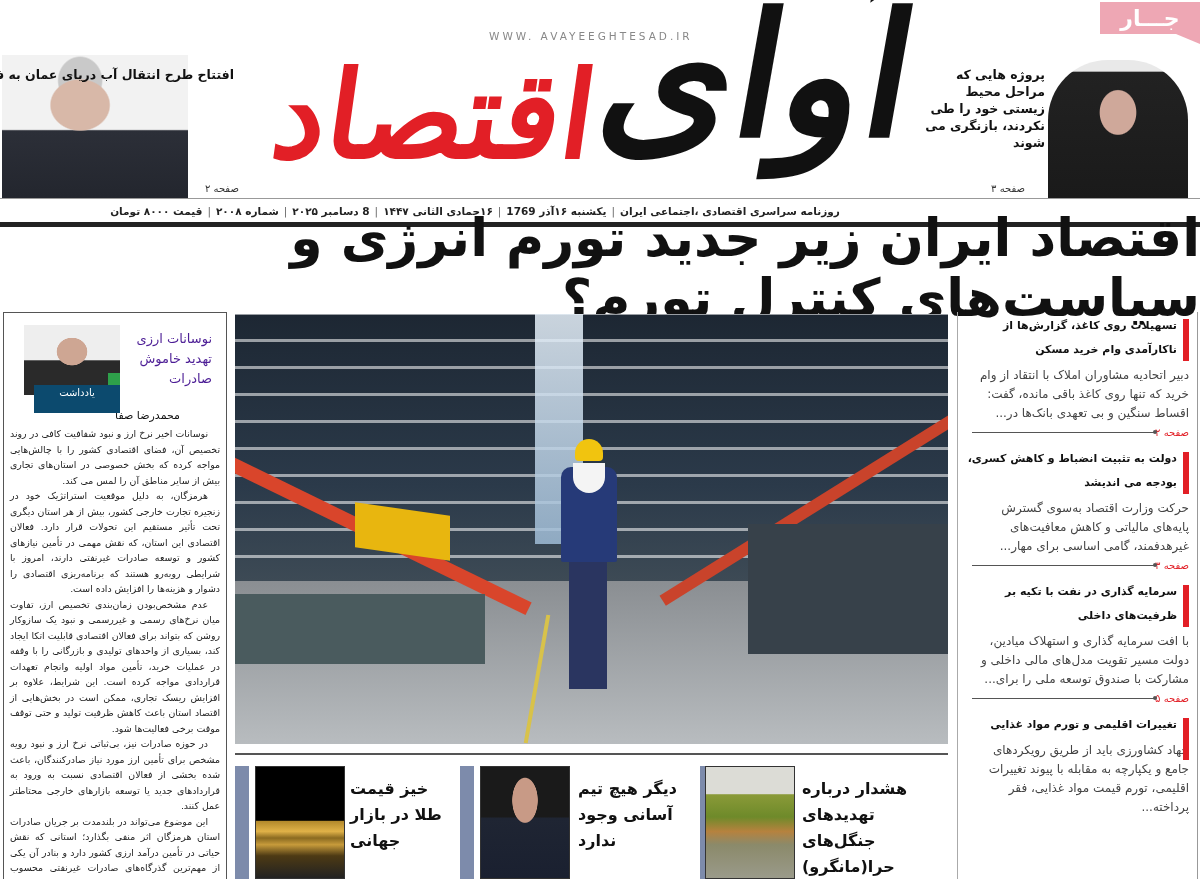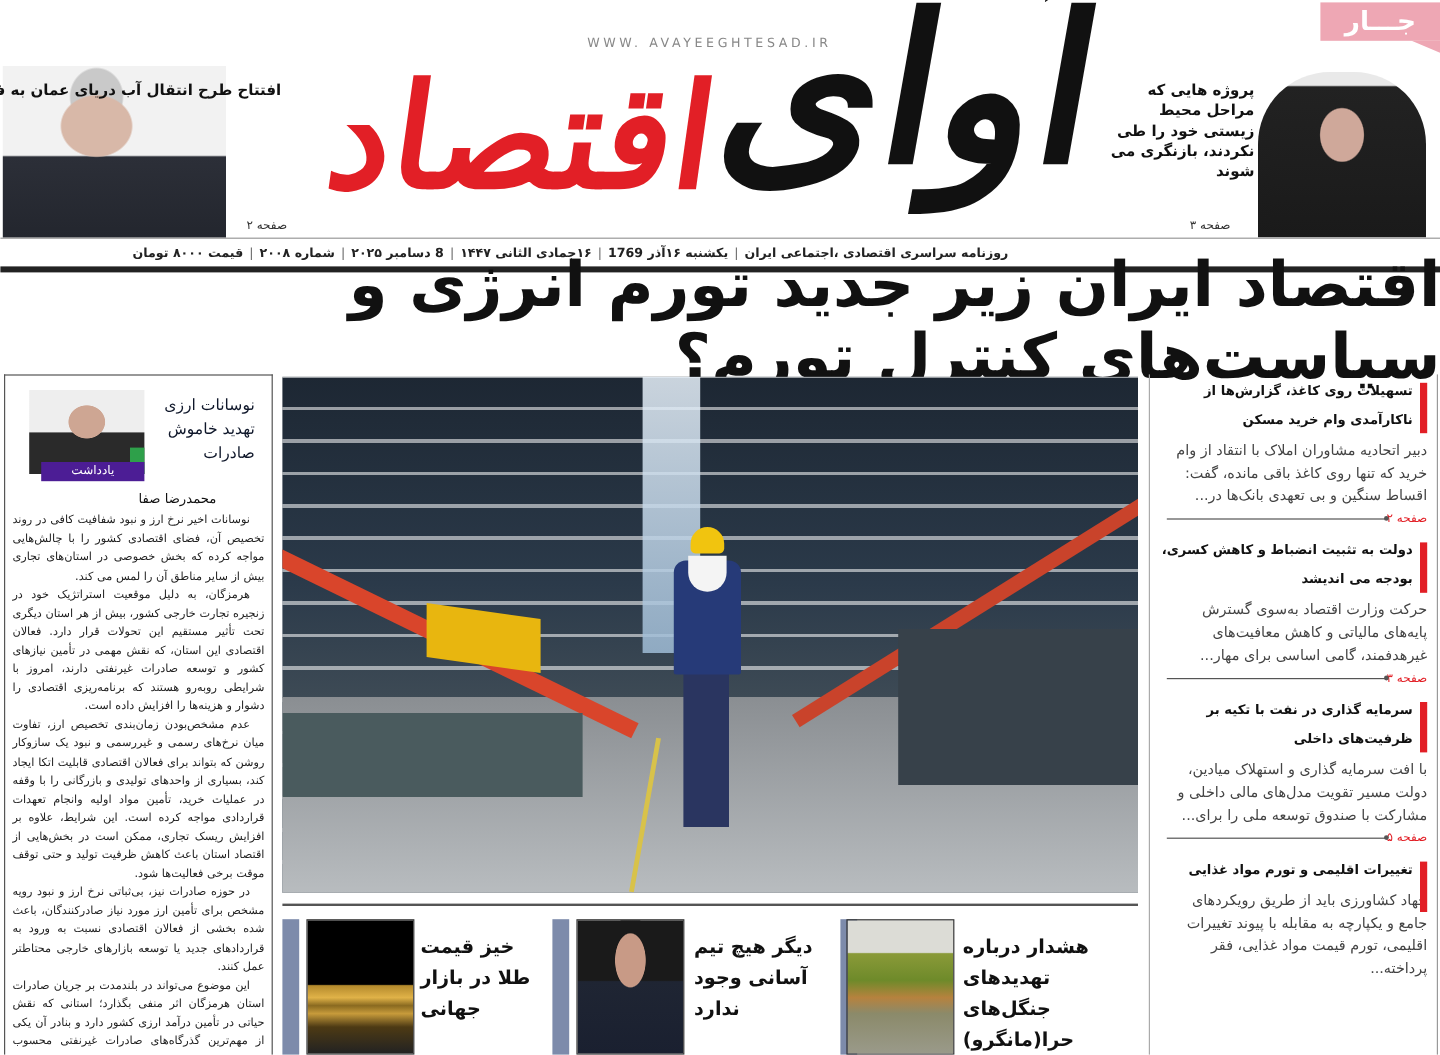--- a/index.html
+++ b/index.html
@@ -31,22 +31,22 @@
   .dateline-bar { position: absolute; top: 222px; left: 0; width: 1200px; height: 5px; background: #222; }
 
   
   .headline { position: absolute; top: 228px; left: 0; width: 1200px; height: 80px; display: flex; align-items: center; justify-content: center; font-size: 52px; font-weight: bold; color: #111; letter-spacing: -1px; }
 
   
   .editorial { position: absolute; top: 312px; left: 3px; width: 224px; height: 567px; border: 1px solid #555; border-bottom: none; padding: 6px 6px 0 6px; overflow: hidden; }
   .editorial .ed-head { position: relative; height: 88px; }
   .editorial .ed-photo { position: absolute; right: 100px; top: 6px; width: 96px; height: 70px; background: radial-gradient(ellipse at 50% 38%, #cea693 0 22%, transparent 23%), linear-gradient(180deg, #eee 0 50%, #2a2a2a 51%); }
   .editorial .ed-photo:after { content: ""; position: absolute; right: 0; bottom: 0; width: 12px; height: 22px; background: #2ea04a; }
-  .editorial .ed-badge { position: absolute; right: 100px; top: 66px; width: 86px; height: 16px; background: #4c1d95; color: #fff; font-size: 10px; text-align: center; line-height: 16px; }
-  .editorial .ed-title { position: absolute; right: 8px; top: 10px; width: 80px; font-size: 13px; color: #0f172a; line-height: 20px; text-align: right; }
+  .editorial .ed-badge { position: absolute; right: 100px; top: 66px; width: 86px; height: 28px; background: #0c4a6e; color: #fff; font-size: 10px; text-align: center; line-height: 16px; }
+  .editorial .ed-title { position: absolute; right: 8px; top: 10px; width: 80px; font-size: 13px; color: #4c1d95; line-height: 20px; text-align: right; }
   .editorial .ed-author { text-align: right; font-size: 11px; font-weight: normal; margin: 2px 0 4px; padding-right: 40px; }
   .editorial .ed-body { font-size: 9.4px; line-height: 15.5px; text-align: justify; color: #222; }
   .editorial .ed-body p { text-indent: 12px; }
 
   
   .main-photo { position: absolute; top: 314px; left: 235px; width: 713px; height: 430px; overflow: hidden;
     background:
       linear-gradient(180deg, transparent 0 62%, #8a8e92 62%, #b8bcbf 100%),
       repeating-linear-gradient(0deg, transparent 0 24px, rgba(255,255,255,0.55) 24px 27px),
       linear-gradient(180deg, #1d2733 0%, #2b3a4a 40%, #3d4a55 62%); }

